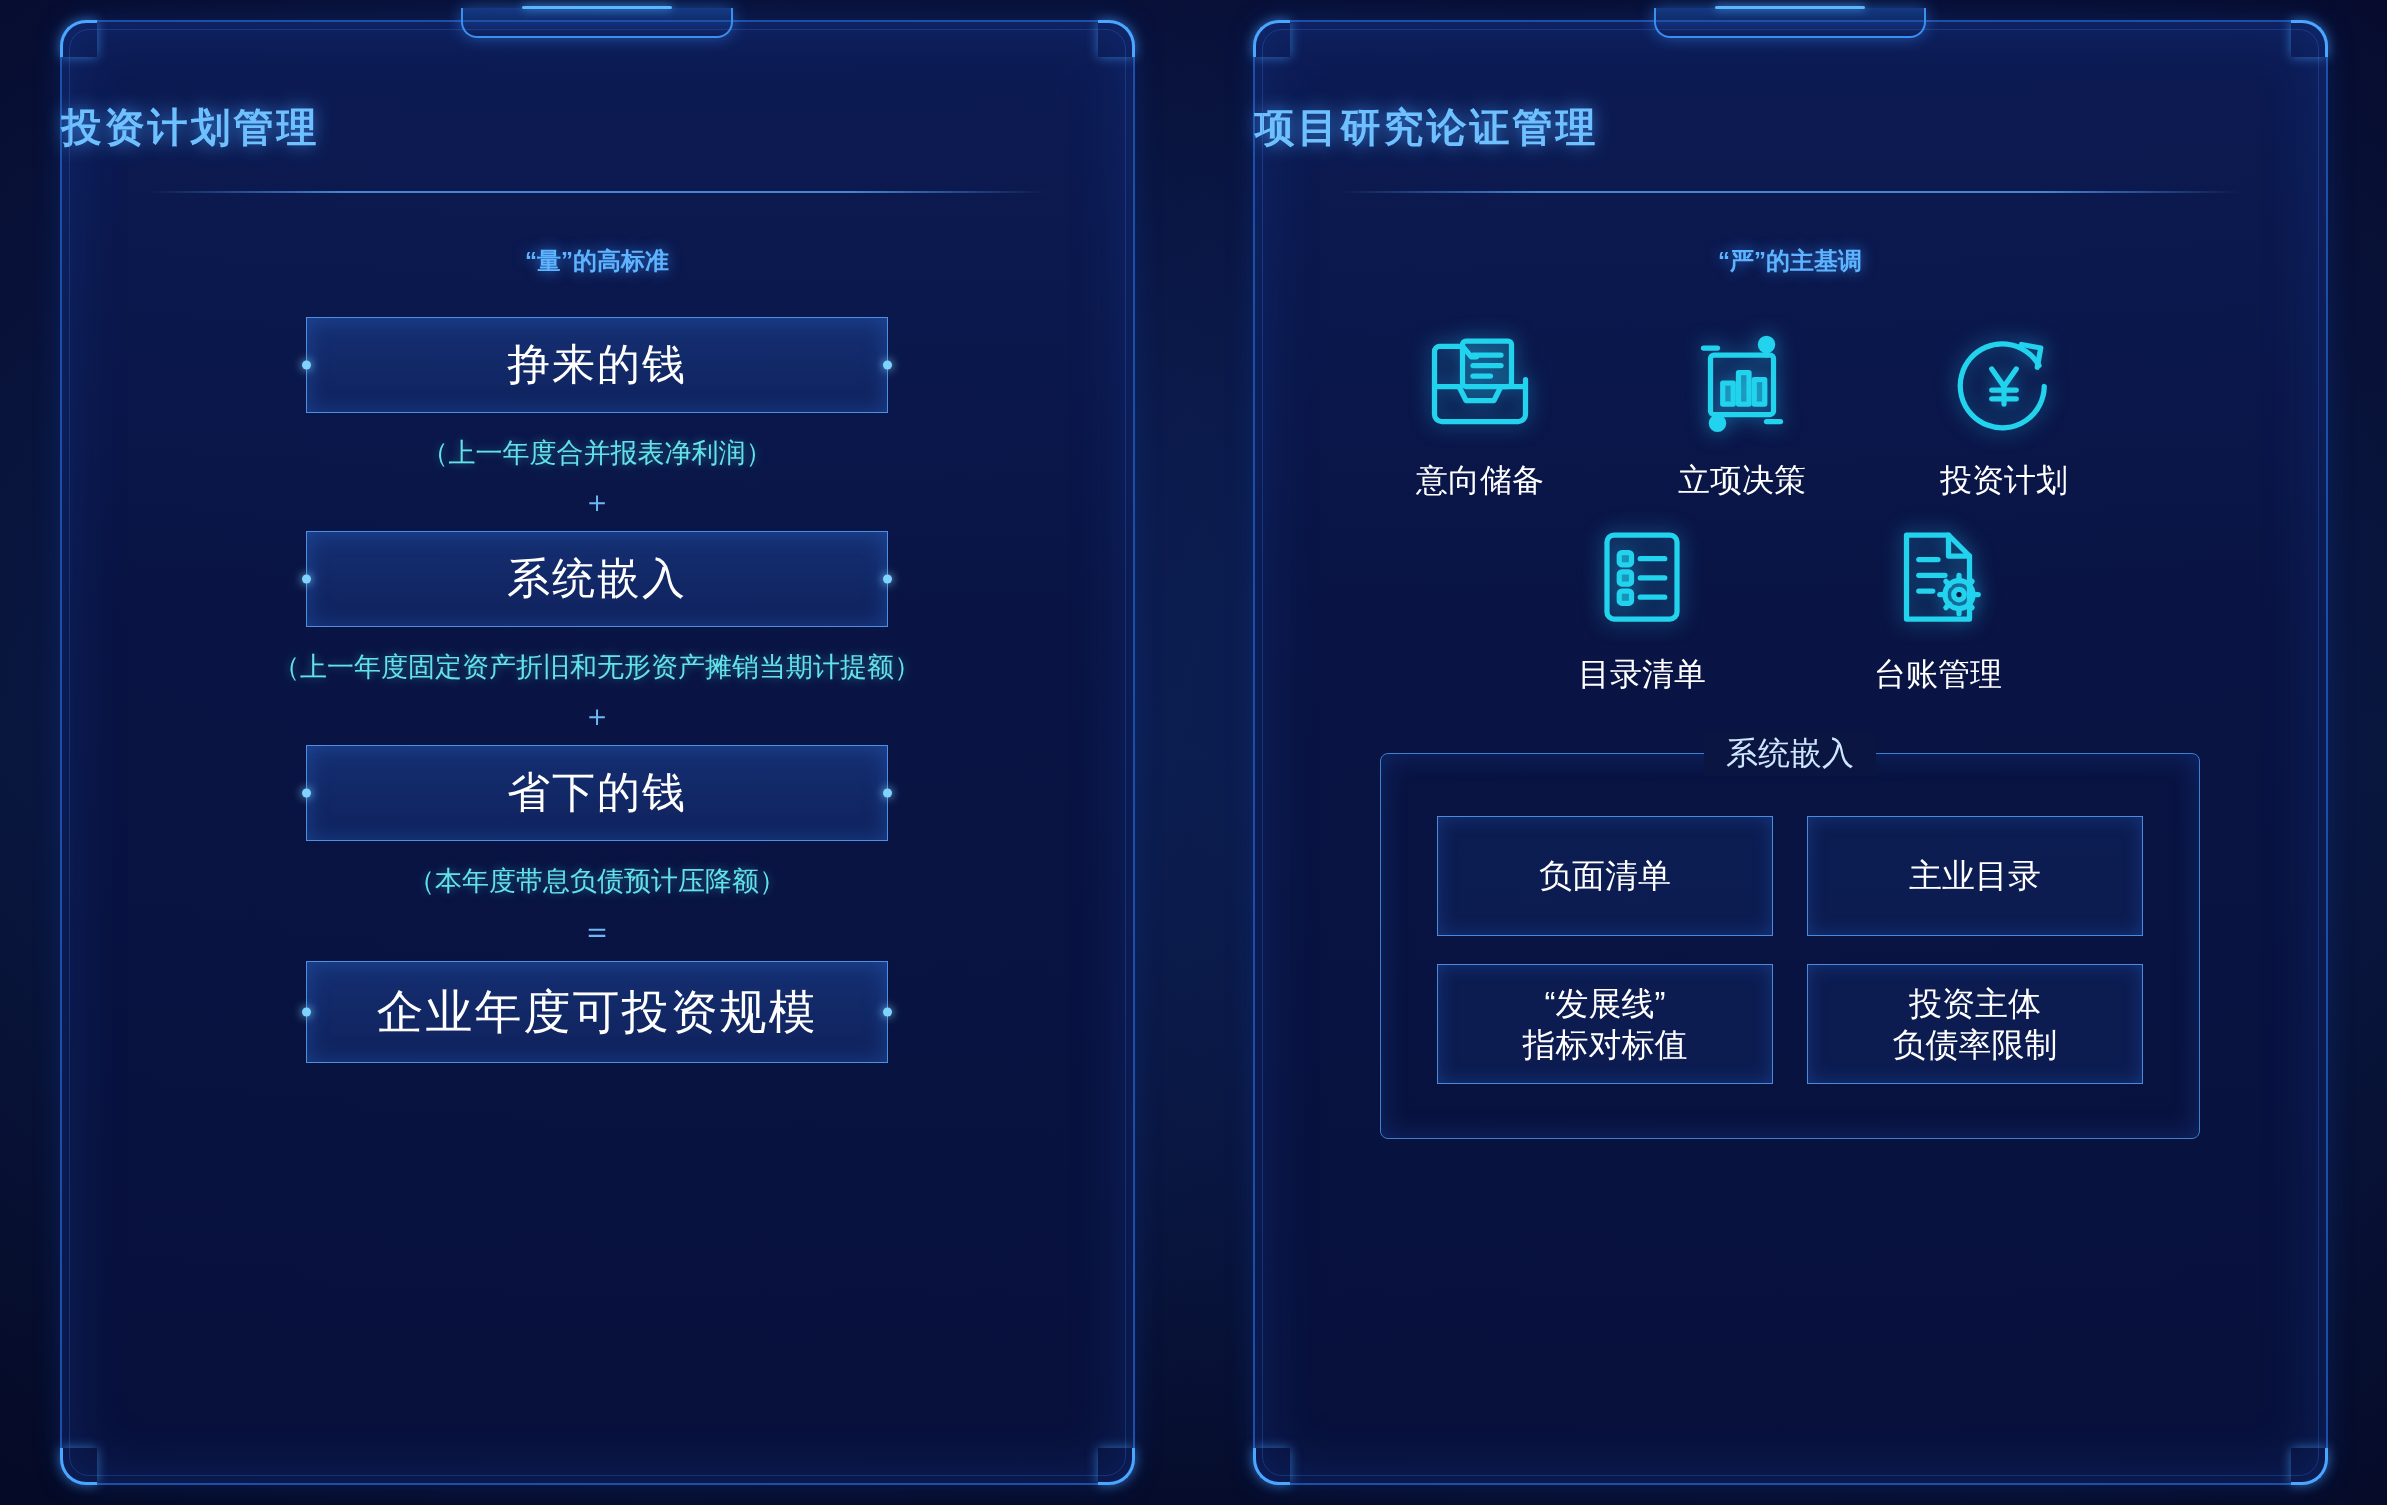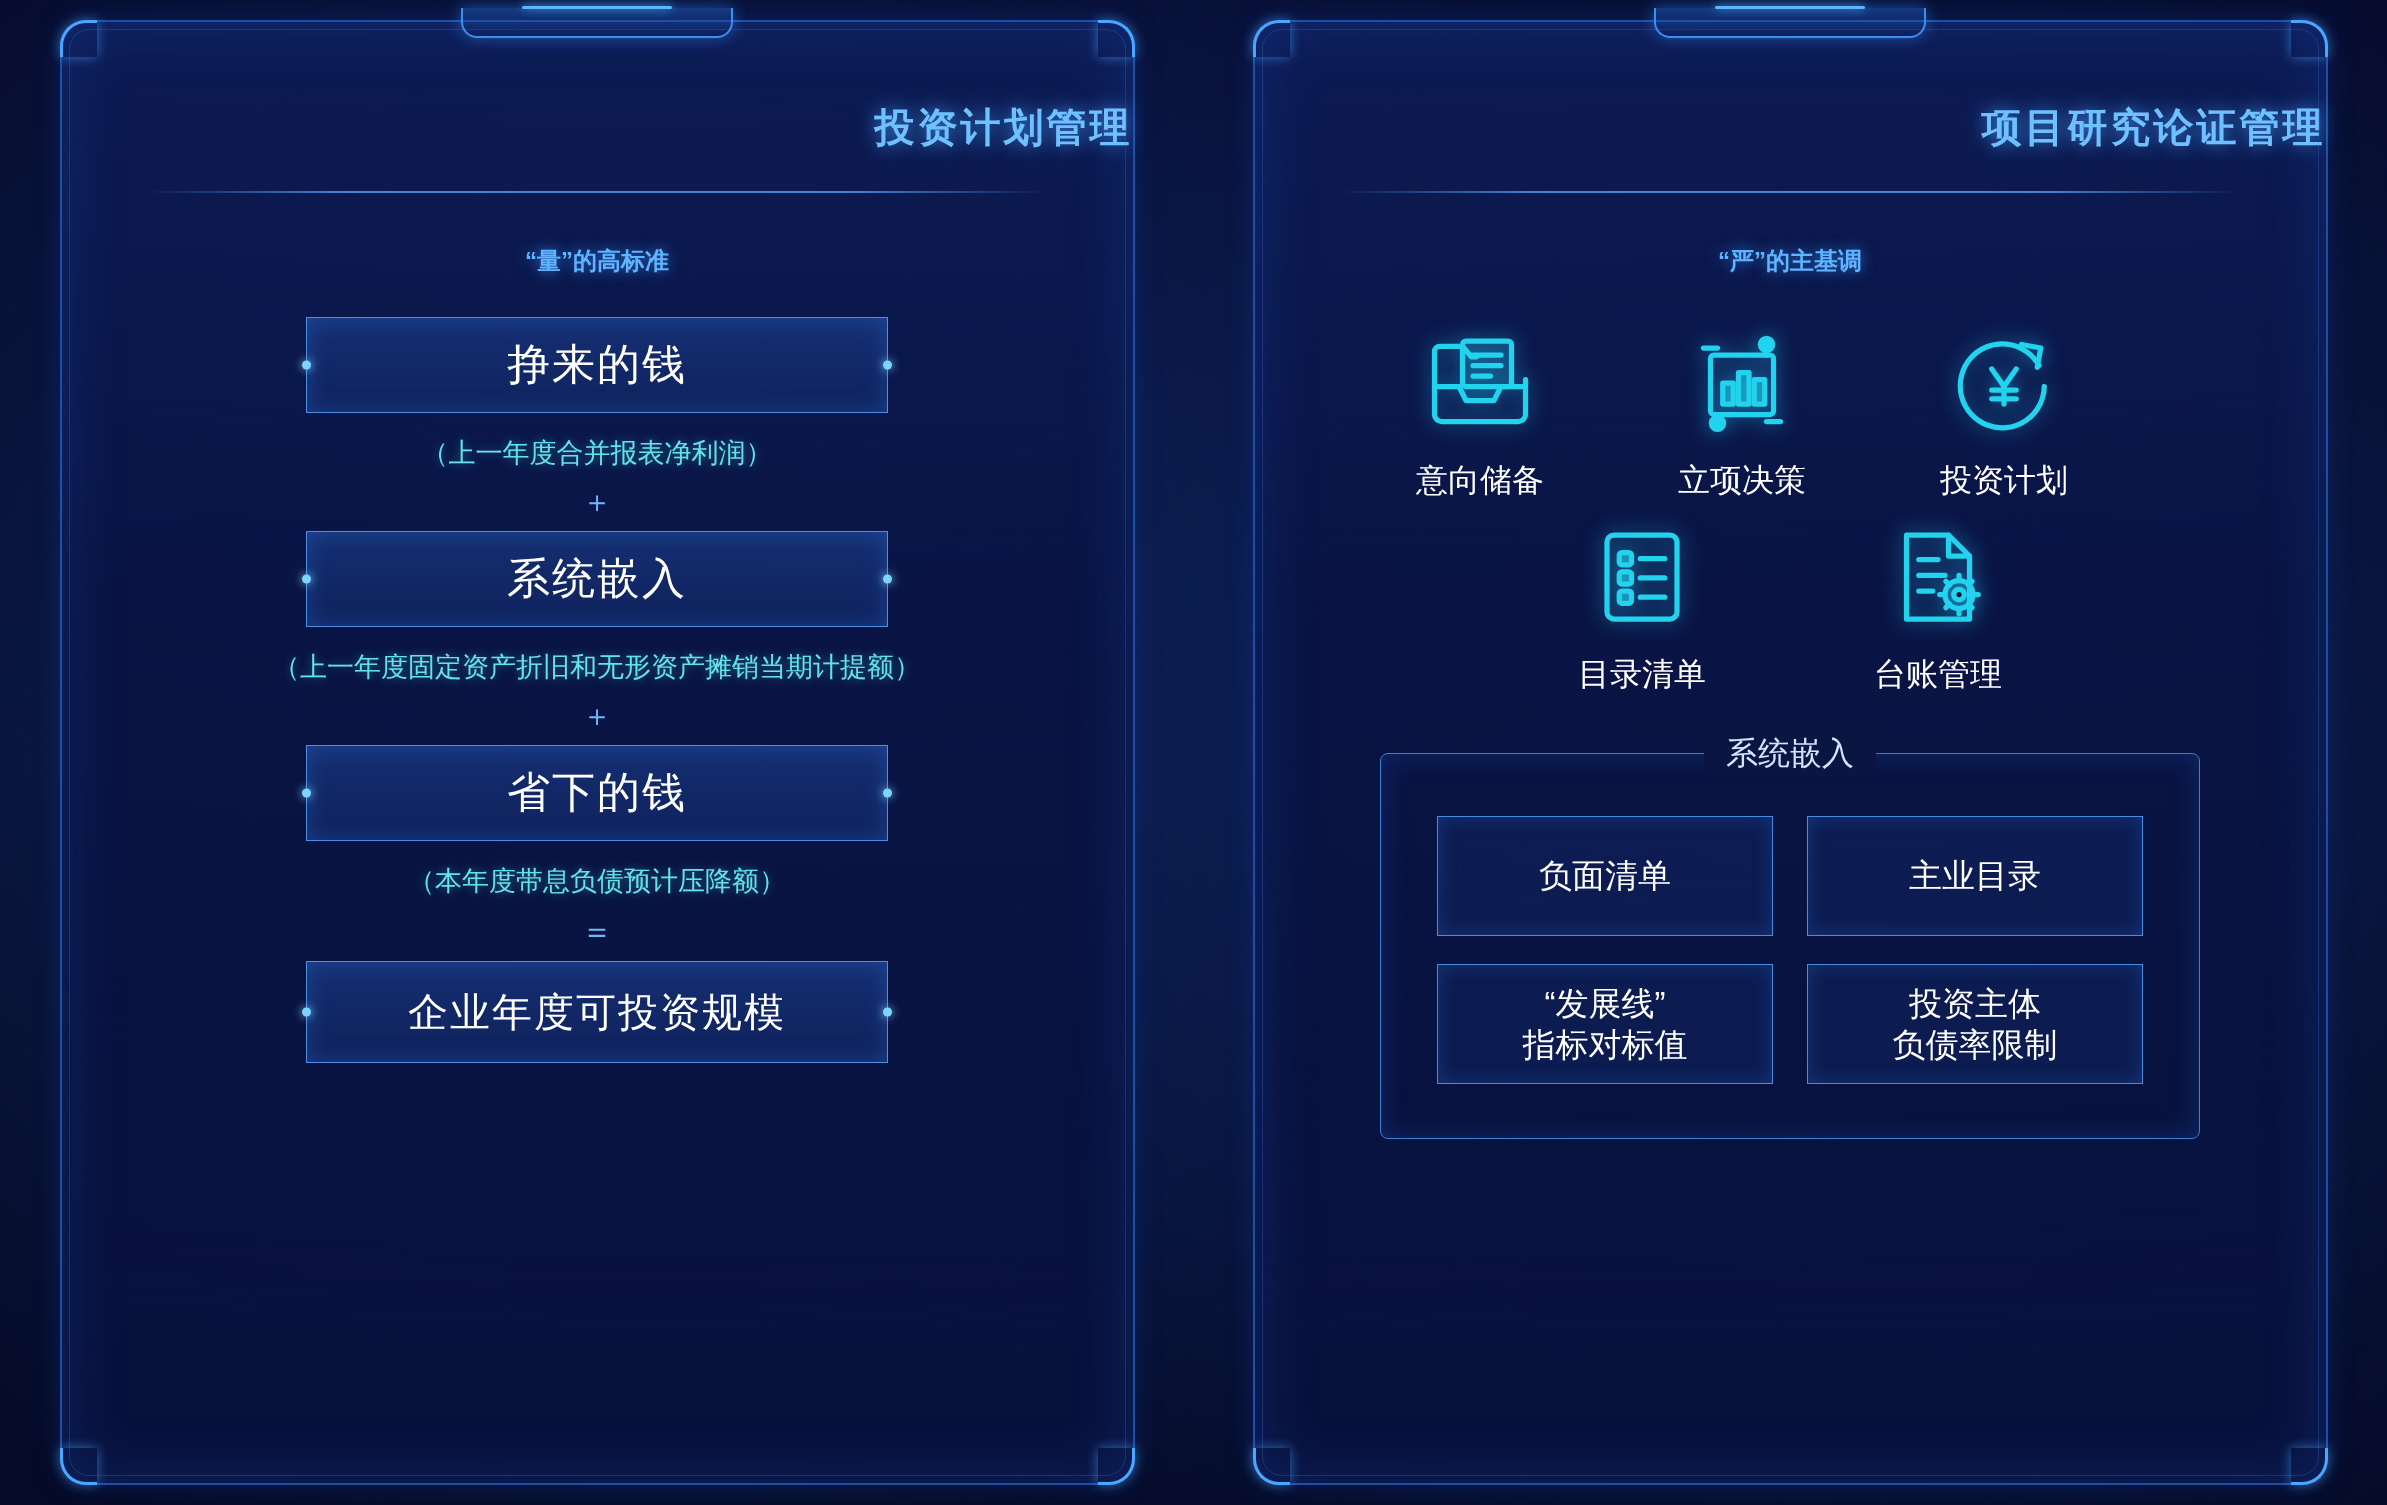--- a/index.html
+++ b/index.html
@@ -82,21 +82,21 @@
     height: 34px;
     border: 3px solid #4aa6ff;
     box-shadow: 0 0 12px rgba(74,166,255,0.6);
   }
   .corner.tl { top: -2px; left: -2px; border-right: none; border-bottom: none; border-radius: 26px 0 0 0; }
   .corner.tr { top: -2px; right: -2px; border-left: none; border-bottom: none; border-radius: 0 26px 0 0; }
   .corner.bl { bottom: -2px; left: -2px; border-right: none; border-top: none; border-radius: 0 0 0 26px; }
   .corner.br { bottom: -2px; right: -2px; border-left: none; border-top: none; border-radius: 0 0 26px 0; }
 
   .panel-title {
-    text-align: right;
+    text-align: left;
     font-size: 40px;
     font-weight: bold;
     letter-spacing: 3px;
     color: #6fc0ff;
     text-shadow: 0 0 18px rgba(70,160,255,0.8);
     margin: 78px 0 0 0;
   }
   .title-rule {
     margin: 36px auto 0 auto;
     width: 84%;
@@ -129,21 +129,21 @@
     justify-content: center;
     background: linear-gradient(180deg, rgba(23,52,122,0.85), rgba(16,36,96,0.85));
     border: 1px solid #4d8fe0;
     box-shadow: inset 0 0 22px rgba(40,100,200,0.45);
     font-size: 43px;
     color: #ffffff;
     letter-spacing: 2px;
   }
   .flow-box.final {
     height: 100px;
-    font-size: 40px;
+    font-size: 47px;
   }
   .flow-box .dot {
     position: absolute;
     width: 9px;
     height: 9px;
     background: #7fd3ff;
     border-radius: 50%;
     box-shadow: 0 0 10px #7fd3ff;
   }
   .flow-box .dot.l { left: -5px; top: 50%; transform: translateY(-50%); }

